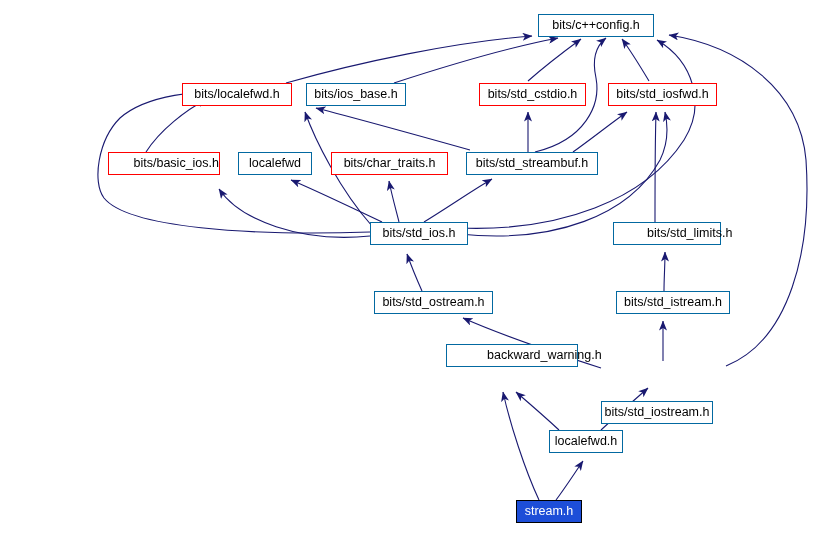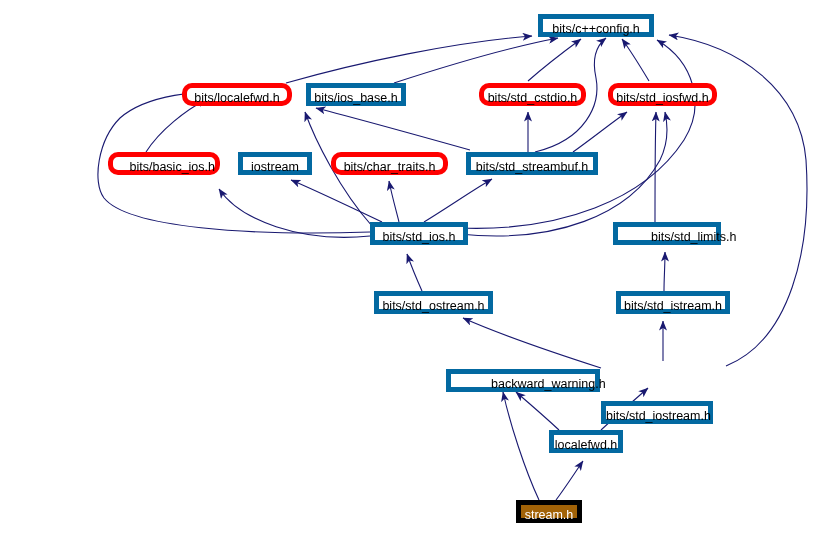--- a/index.html
+++ b/index.html
@@ -8,33 +8,33 @@
     position:relative;
     width:829px;height:534px;
     background:#ffffff;
     font-family:"Liberation Sans", sans-serif;
     overflow:hidden;
   }
   #edges{position:absolute;left:0;top:0;width:829px;height:534px;}
   .node{
     position:absolute;
     box-sizing:border-box;
-    border:5px solid #0369a1;
+    border:1px solid #0369a1;
     background:#ffffff;
     color:#000000;
     font-size:12.5px;
     line-height:21px;
     height:23px;
     text-align:center;
     white-space:nowrap;
     letter-spacing:0px;
     z-index:5;
   }
-  .node.red{border-color:#ff0000;border-radius:10px;}
-  .node.current{background:#a16207;color:#ffffff;border-color:#000000;}
+  .node.red{border-color:#ff0000;}
+  .node.current{background:#1d4ed8;color:#ffffff;border-color:#000000;}
 </style>
 </head>
 <body>
 
 <div id="canvas">
 
   <svg id="edges" viewBox="0 0 829 534" xmlns="http://www.w3.org/2000/svg">
     <defs>
       <marker id="ah" markerWidth="10" markerHeight="8" refX="9.5" refY="4" orient="auto" markerUnits="userSpaceOnUse">
         <path d="M0,0 L10,4 L0,8 L2.5,4 z" fill="#191970"></path>
@@ -97,25 +97,25 @@
     </g>
   </svg>
 
   <div id="nodes">
       <div class="node" style="left: 538px; top: 14px; width: 116px;">bits/c++config.h</div>
       <div class="node red" style="left: 182px; top: 83px; width: 110px;">bits/localefwd.h</div>
       <div class="node" style="left: 306px; top: 83px; width: 100px;">bits/ios_base.h</div>
       <div class="node red" style="left: 479px; top: 83px; width: 107px;">bits/std_cstdio.h</div>
       <div class="node red" style="left: 608px; top: 83px; width: 109px;">bits/std_iosfwd.h</div>
       <div class="node red" style="left: 108px; top: 152px; width: 112px; text-align: right;">bits/basic_ios.h</div>
-      <div class="node" style="left: 238px; top: 152px; width: 74px;">iostream</div>
+      <div class="node" style="left: 238px; top: 152px; width: 74px;">localefwd</div>
       <div class="node red" style="left: 331px; top: 152px; width: 117px;">bits/char_traits.h</div>
       <div class="node" style="left: 466px; top: 152px; width: 132px;">bits/std_streambuf.h</div>
       <div class="node" style="left: 370px; top: 222px; width: 98px;">bits/std_ios.h</div>
       <div class="node" style="left: 613px; top: 222px; width: 108px; padding-left: 33px;">bits/std_limits.h</div>
       <div class="node" style="left: 374px; top: 291px; width: 119px;">bits/std_ostream.h</div>
       <div class="node" style="left: 608px; top: 291px; width: 114px; margin-left: 8px;">bits/std_istream.h</div>
-      <div class="node" style="left: 446px; top: 369px; width: 154px; padding-left: 40px;">backward_warning.h</div>
+      <div class="node" style="left: 446px; top: 344px; width: 132px; padding-left: 40px;">backward_warning.h</div>
       <div class="node" style="left: 601px; top: 361px; width: 112px; margin-top: 40px;">bits/std_iostream.h</div>
       <div class="node" style="left: 549px; top: 430px; width: 74px;">localefwd.h</div>
       <div class="node current" style="left: 516px; top: 500px; width: 66px;">stream.h</div>
     </div>
 </div>
 
 </body></html>

